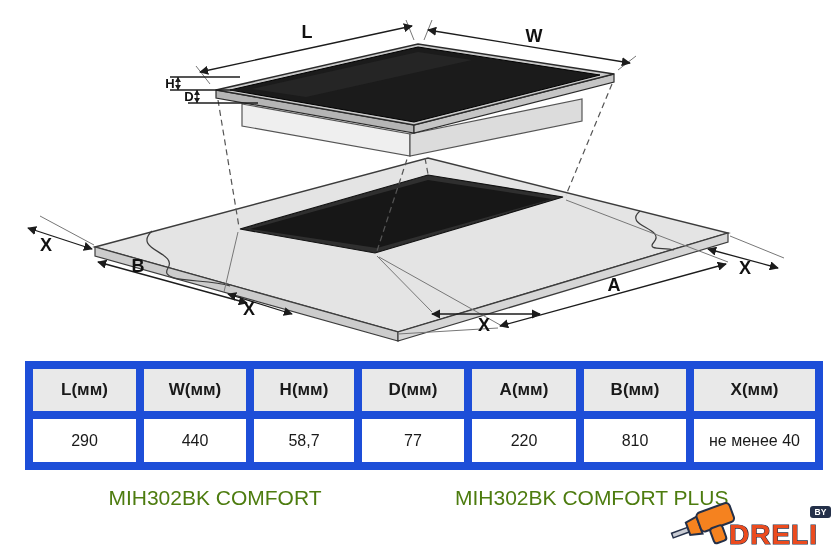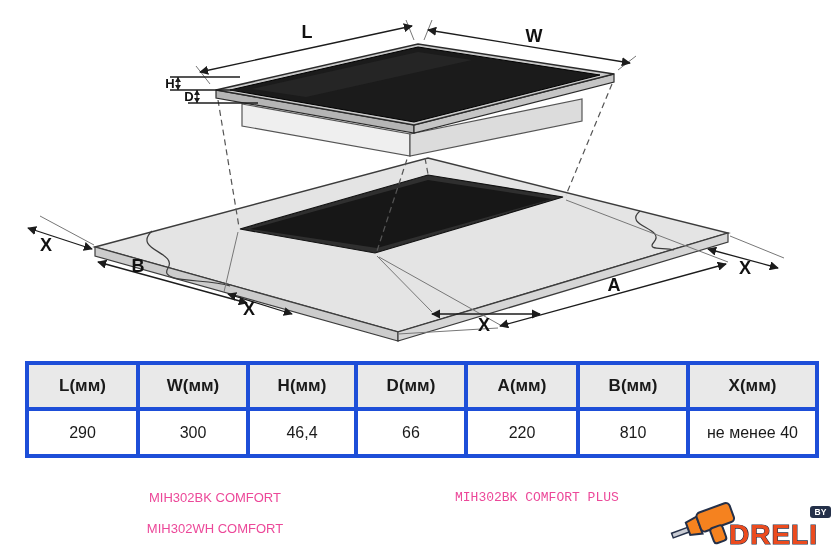--- a/index.html
+++ b/index.html
@@ -14,31 +14,31 @@
   .dim-label-sm{font-family:"Liberation Sans",sans-serif;font-weight:bold;font-size:13px;fill:#111;}
   .dimline{stroke:#1c1c1c;stroke-width:1.3;fill:none;}
   .extline{stroke:#777;stroke-width:1;fill:none;}
   .dashline{stroke:#555;stroke-width:1.2;stroke-dasharray:6 4;fill:none;}
 
   table.spec-table{
     position:absolute;top:361px;left:25px;width:790px;
     border-collapse:collapse;table-layout:fixed;
   }
   .spec-table th,.spec-table td{
-    border:4px solid #1d4ed8;text-align:center;vertical-align:middle;
+    border:8px solid #1d4ed8;text-align:center;vertical-align:middle;
     font-family:"Liberation Sans",sans-serif;
   }
   .spec-table th{background:#e9e9e9;font-size:17px;font-weight:bold;height:40px;}
   .spec-table td{background:#ffffff;font-size:16px;font-weight:normal;height:41px;margin-left:33px;}
 
   .models{position:absolute;top:482px;left:0;width:840px;}
   .model-row{display:flex;}
-  .model-cell{line-height:31px;font-size:13px;color:#ec4899;white-space:nowrap;}
+  .model-cell{line-height:31px;font-size:21px;color:#4d7c0f;white-space:nowrap;}
   .model-cell.c1{width:430px;text-align:center;}
-  .model-cell.c2{width:410px;text-align:left;padding-left:25px;box-sizing:border-box;font-family:Liberation Mono, monospace;}
+  .model-cell.c2{width:410px;text-align:left;padding-left:25px;box-sizing:border-box;}
 
   .logo{position:absolute;top:490px;right:6px;z-index:5;}
 </style>
 </head>
 <body>
 
 <div>
 
   <svg class="diagram" width="840" height="355" viewBox="0 0 840 355">
     <defs>
@@ -133,37 +133,36 @@
         <th>H(мм)</th>
         <th>D(мм)</th>
         <th>A(мм)</th>
         <th>B(мм)</th>
         <th>X(мм)</th>
       </tr>
     </thead>
     <tbody>
       <tr>
         <td>290</td>
-        <td>300</td>
-        <td>46,4</td>
-        <td>66</td>
+        <td>440</td>
+        <td>58,7</td>
+        <td>77</td>
         <td>220</td>
         <td>810</td>
         <td>не менее 40</td>
       </tr>
     </tbody>
   </table>
 
   <div class="models">
     <div class="model-row">
       <div class="model-cell c1">MIH302BK COMFORT</div>
       <div class="model-cell c2">MIH302BK COMFORT PLUS</div>
     </div>
     <div class="model-row">
-      <div class="model-cell c1">MIH302WH COMFORT</div>
     </div>
   </div>
 
   <svg class="logo" width="165" height="68" viewBox="0 0 165 68">
     <g transform="rotate(-20 34 36)">
       <rect x="2" y="32" width="17" height="5" fill="#c9ccd4" stroke="#243049" stroke-width="1.5"></rect>
       <polygon points="19,27 31,25 31,43 19,40" fill="#f5821f" stroke="#243049" stroke-width="2"></polygon>
       <rect x="31" y="22" width="35" height="20" rx="4" fill="#f5821f" stroke="#243049" stroke-width="2"></rect>
       <rect x="39" y="41" width="13" height="16" rx="3" fill="#f5821f" stroke="#243049" stroke-width="2"></rect>
     </g>

